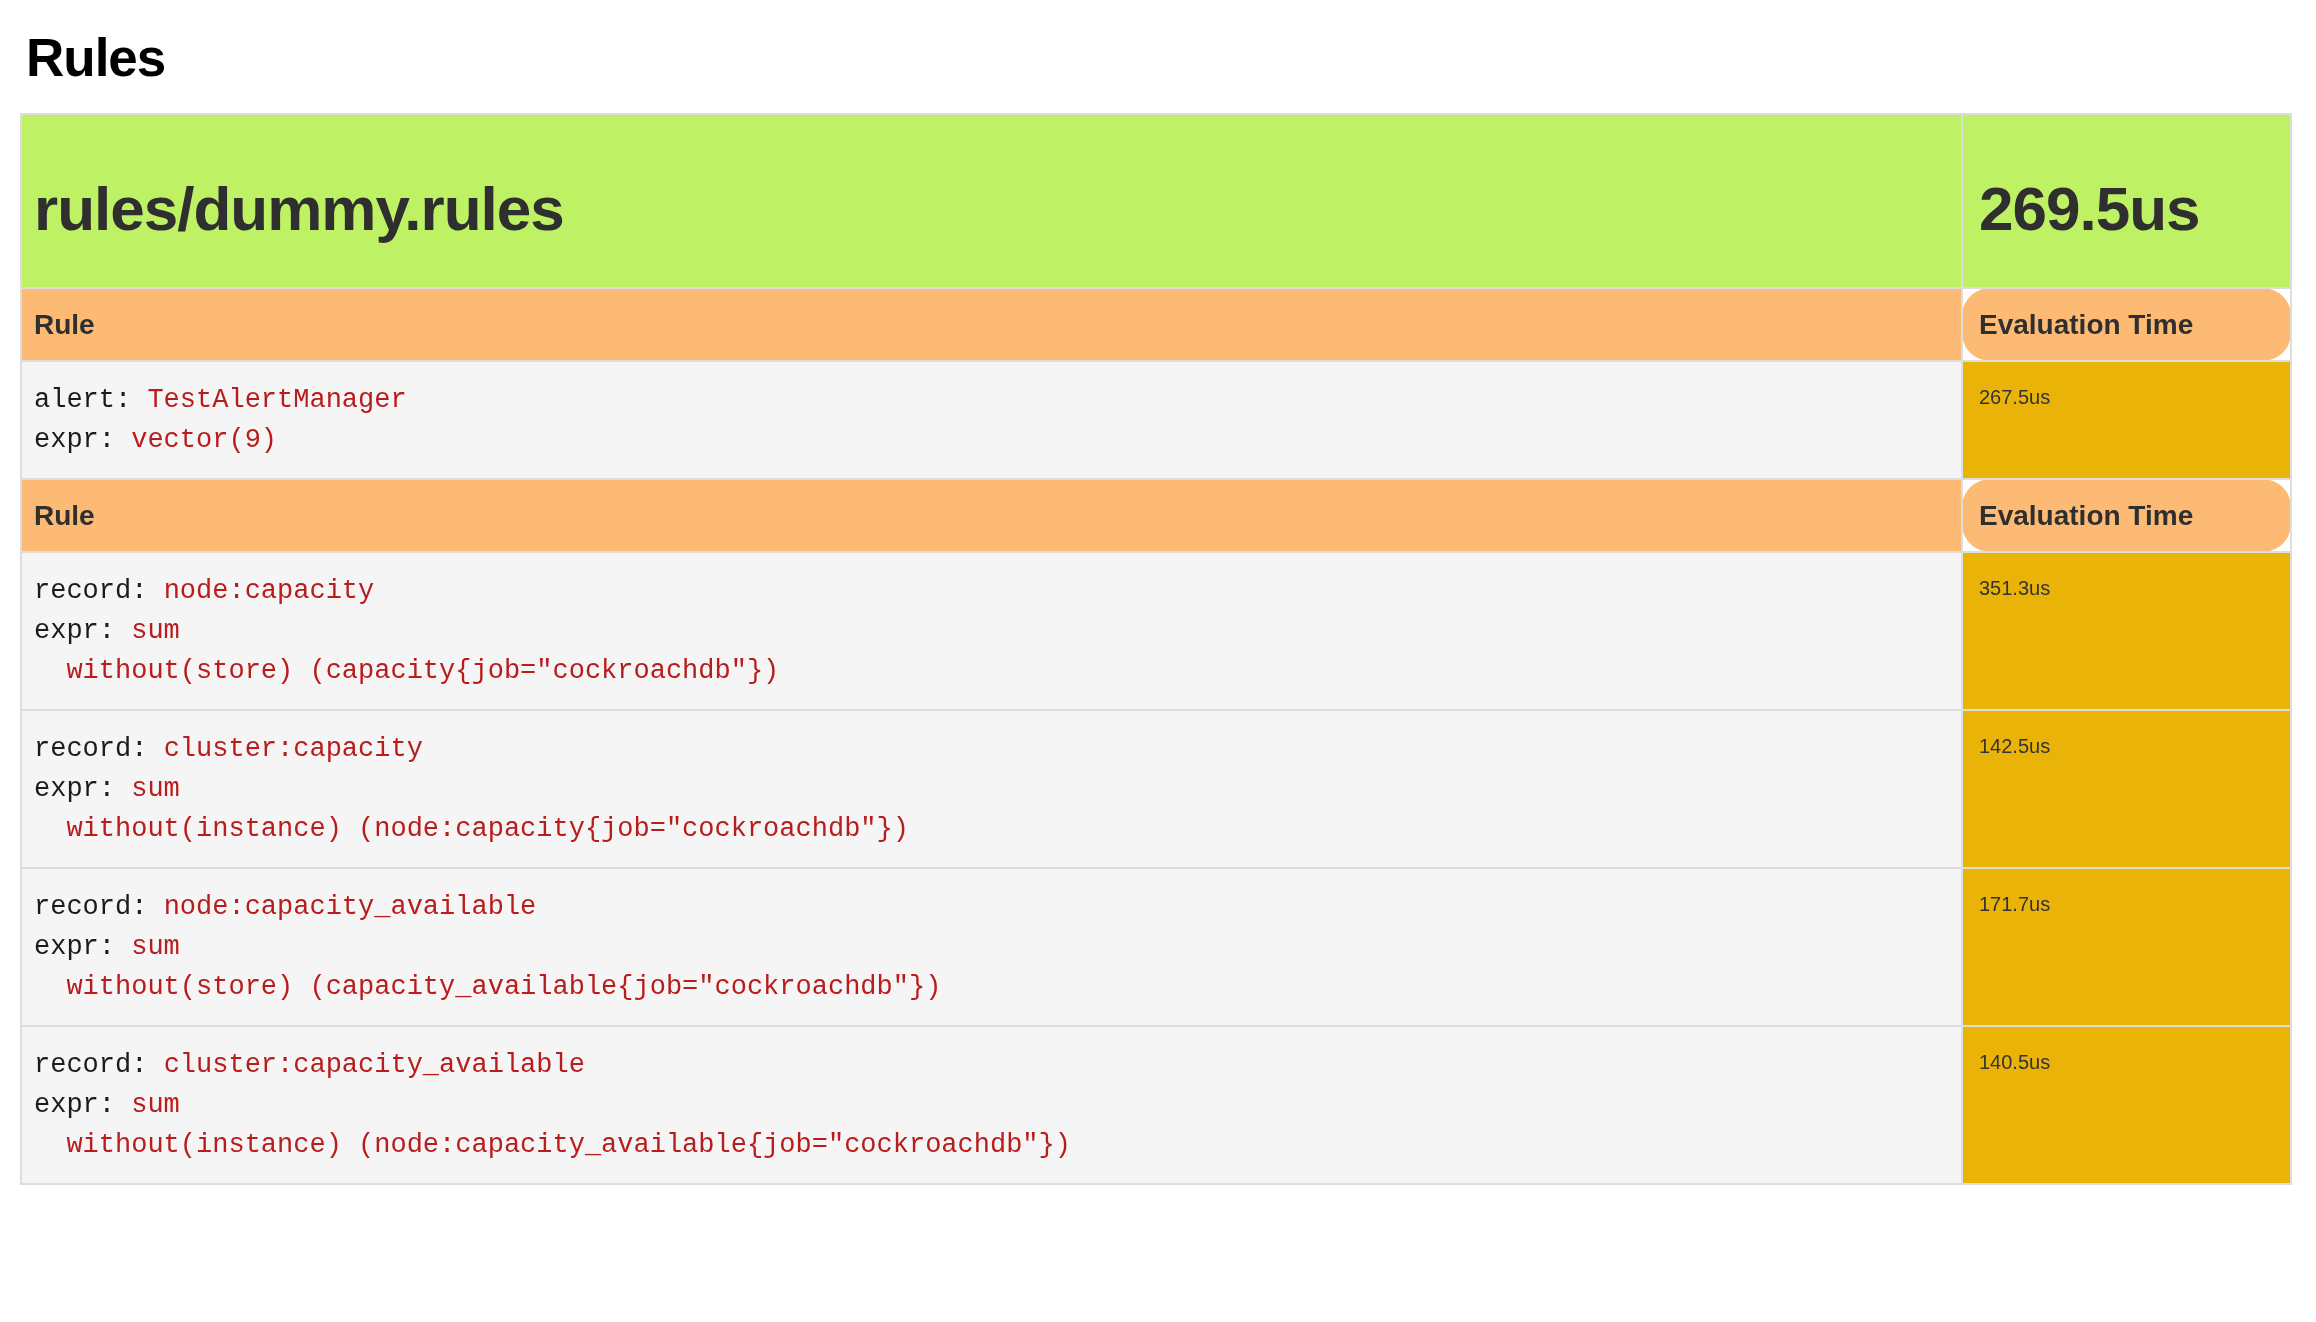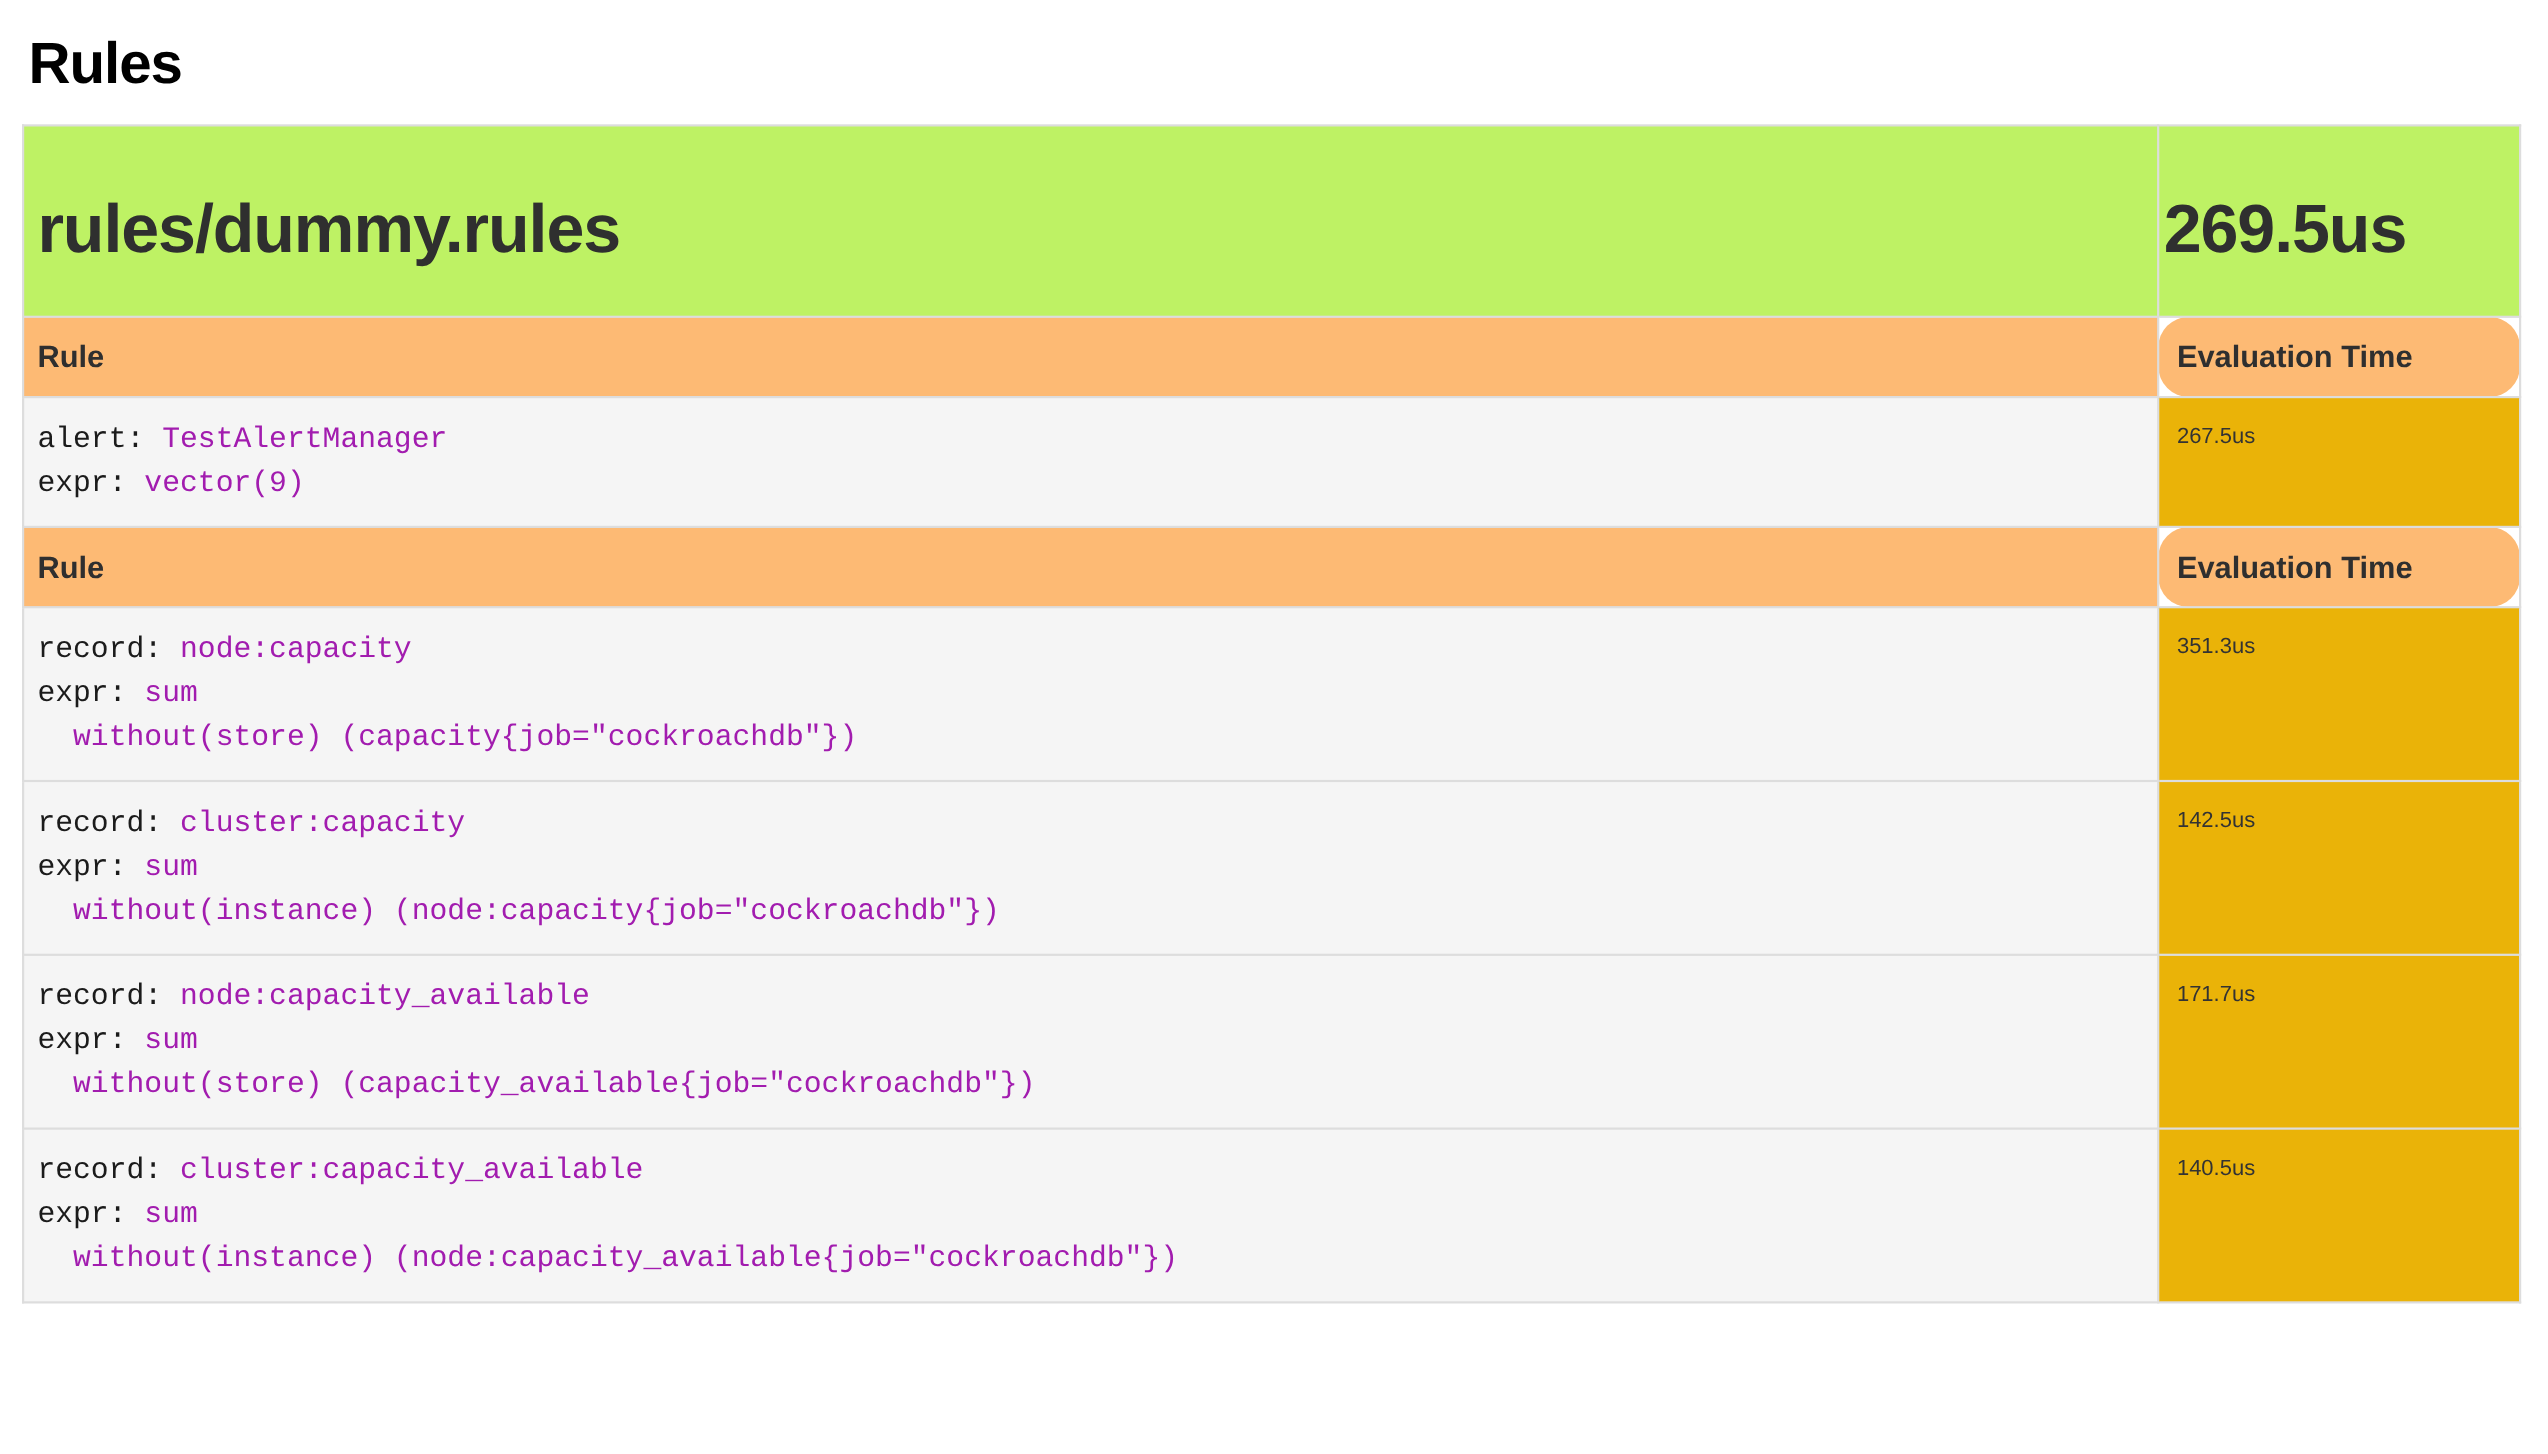--- a/index.html
+++ b/index.html
@@ -47,21 +47,21 @@
   .group-heading {
     font-size: 62px;
     line-height: 68px;
     font-weight: bold;
     letter-spacing: -1px;
     color: #2f2f2f;
     margin: 0;
     white-space: nowrap;
     overflow: hidden;
   }
-  tr.group-row td.time-col { padding-left: 4px; }
+  tr.group-row td.time-col { padding-left: 16px; }
 
   tr.header-row th {
     height: 71px;
     font-size: 28px;
     font-weight: bold;
     text-align: left;
     vertical-align: middle;
     padding: 0 12px;
     color: #2f2f2f;
     background: #fdba74;
@@ -74,21 +74,21 @@
     padding: 18px 12px;
     font-family: "Liberation Mono", monospace;
     font-size: 27px;
     line-height: 40px;
     color: #1b1b1b;
   }
 
   .code-line { white-space: pre; }
 
   a.rule-link {
-    color: #a21caf;
+    color: #b91c1c;
     text-decoration: none;
     white-space: pre;
   }
 
   tr.rule-row td.time-cell {
     background: #eab308;
     vertical-align: top;
     padding: 16px 16px;
     font-size: 20px;
     line-height: 38px;

